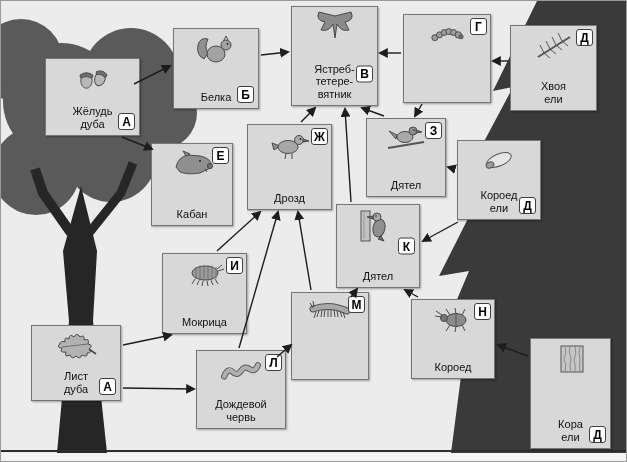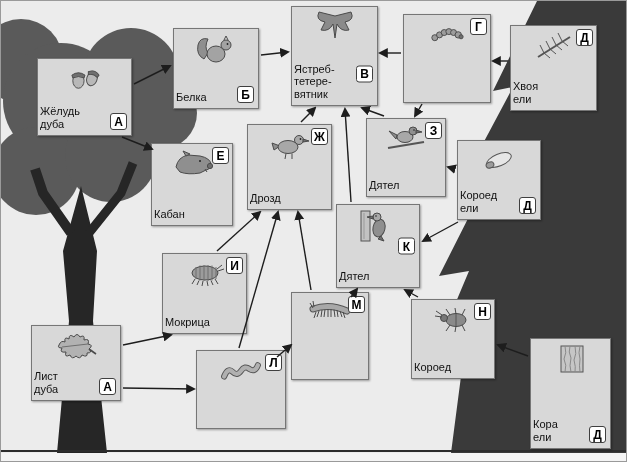--- a/index.html
+++ b/index.html
@@ -1,21 +1,21 @@
 <!DOCTYPE html>
 <html><head>
 <meta charset="utf-8">
 <style>
   *{box-sizing:border-box;margin:0;padding:0}
   html,body{background:#ffffff;font-family:"Liberation Sans",sans-serif}
   #stage{position:relative;width:627px;height:462px;background:#ececec;overflow:hidden;border:1px solid #9a9a9a}
   #bg{position:absolute;left:0;top:0;z-index:0}
   .node{position:absolute;background:#d8d8d8;border:1px solid #767676;box-shadow:1px 1px 2px rgba(0,0,0,.35);z-index:2}
   .icon{position:absolute;top:3px;left:0;right:0;display:flex;justify-content:center}
-  .caption{position:absolute;left:2px;right:2px;bottom:5px;font-size:11px;line-height:1.12;color:#111;white-space:pre-line}
+  .caption{position:absolute;left:2px;right:2px;bottom:5px;text-align:center;font-size:11px;line-height:1.12;color:#111;white-space:pre-line}
   .chip{position:absolute;width:17px;height:17px;background:#ffffff;border:1px solid #3f3f3f;border-radius:3px;
         display:flex;align-items:center;justify-content:center;font-size:12px;font-weight:bold;color:#000;z-index:3}
   .chip.tr{top:3px;right:3px}
   .chip.br{bottom:5px;right:4px}
   .chip.mr{top:50%;right:4px;transform:translateY(-50%)}
   #arrows{position:absolute;left:0;top:0;z-index:4;pointer-events:none}
   .icon svg{display:block}
 </style>
 </head>
 <body>
@@ -35,21 +35,21 @@
       </g>
       <path d="M56,452 L68,320 L62,250 L80,185 L96,250 L92,320 L106,452 Z" fill="#262626"></path>
       <path d="M70,232 L42,192 L34,168" stroke="#262626" stroke-width="10" fill="none"></path>
       <path d="M88,232 L120,192 L132,162" stroke="#262626" stroke-width="9" fill="none"></path>
     </g>
     <path d="M536,0 L492,90 L512,86 L462,180 L488,176 L438,275 L468,270 L428,365 L462,360 L450,452 L627,452 L627,0 Z" fill="#3a3a3a"></path>
     <line x1="0" y1="450" x2="627" y2="450" stroke="#2d2d2d" stroke-width="2"></line>
     <rect y="452" width="627" height="10" fill="#f4f4f4"></rect>
   </svg>
 
-  <div class="node" style="left:36px;top:57px;width:95px;height:78px">
+  <div class="node" style="left:44px;top:57px;width:95px;height:78px">
     <div class="icon">
       <svg viewBox="0 0 44 32" width="44" height="30">
         <ellipse cx="15" cy="20" rx="6" ry="8" fill="#b8b8b8" stroke="#4a4a4a"></ellipse>
         <path d="M8,14 Q15,9 22,14 L21,17 Q15,14 9,17 Z" fill="#6f6f6f" stroke="#4a4a4a"></path>
         <g transform="rotate(18 30 16)">
           <ellipse cx="30" cy="18" rx="5.5" ry="7.5" fill="#b8b8b8" stroke="#4a4a4a"></ellipse>
           <path d="M24,12 Q30,7 36,12 L35,15 Q30,12 25,15 Z" fill="#6f6f6f" stroke="#4a4a4a"></path>
         </g>
       </svg>
     </div>
@@ -229,20 +229,22 @@
     <div class="chip br">А</div>
   </div>
 
   <div class="node" style="left:195px;top:349px;width:90px;height:79px">
     <div class="icon">
       <svg viewBox="0 0 44 32" width="44" height="30">
         <path d="M4,24 Q8,14 13,19 Q18,24 22,18 Q26,12 31,16 Q37,20 40,12" fill="none" stroke="#555" stroke-width="6.5" stroke-linecap="round"></path>
         <path d="M4,24 Q8,14 13,19 Q18,24 22,18 Q26,12 31,16 Q37,20 40,12" fill="none" stroke="#b0b0b0" stroke-width="4.5" stroke-linecap="round"></path>
       </svg>
     </div>
+    <div class="caption">Дождевой
+червь</div>
     <div class="chip tr">Л</div>
   </div>
 
   <div class="node" style="left:290px;top:291px;width:78px;height:88px">
     <div class="icon">
       <svg viewBox="0 0 44 32" width="44" height="32">
         <path d="M5,13 Q22,7 39,15" stroke="#555" stroke-width="7" stroke-linecap="round" fill="none"></path>
         <path d="M5,13 Q22,7 39,15" stroke="#a8a8a8" stroke-width="5" stroke-linecap="round" fill="none"></path>
         <g stroke="#4a4a4a">
           <line x1="8" y1="16" x2="6" y2="22"></line>

